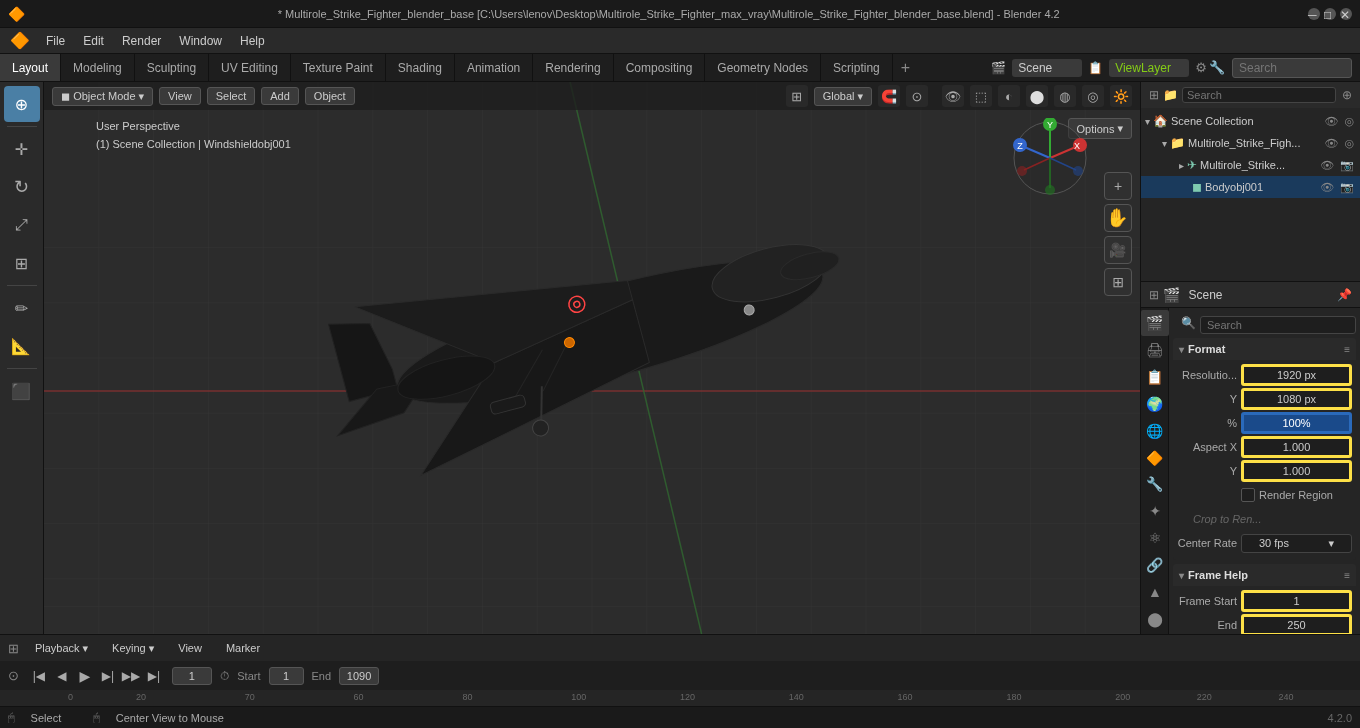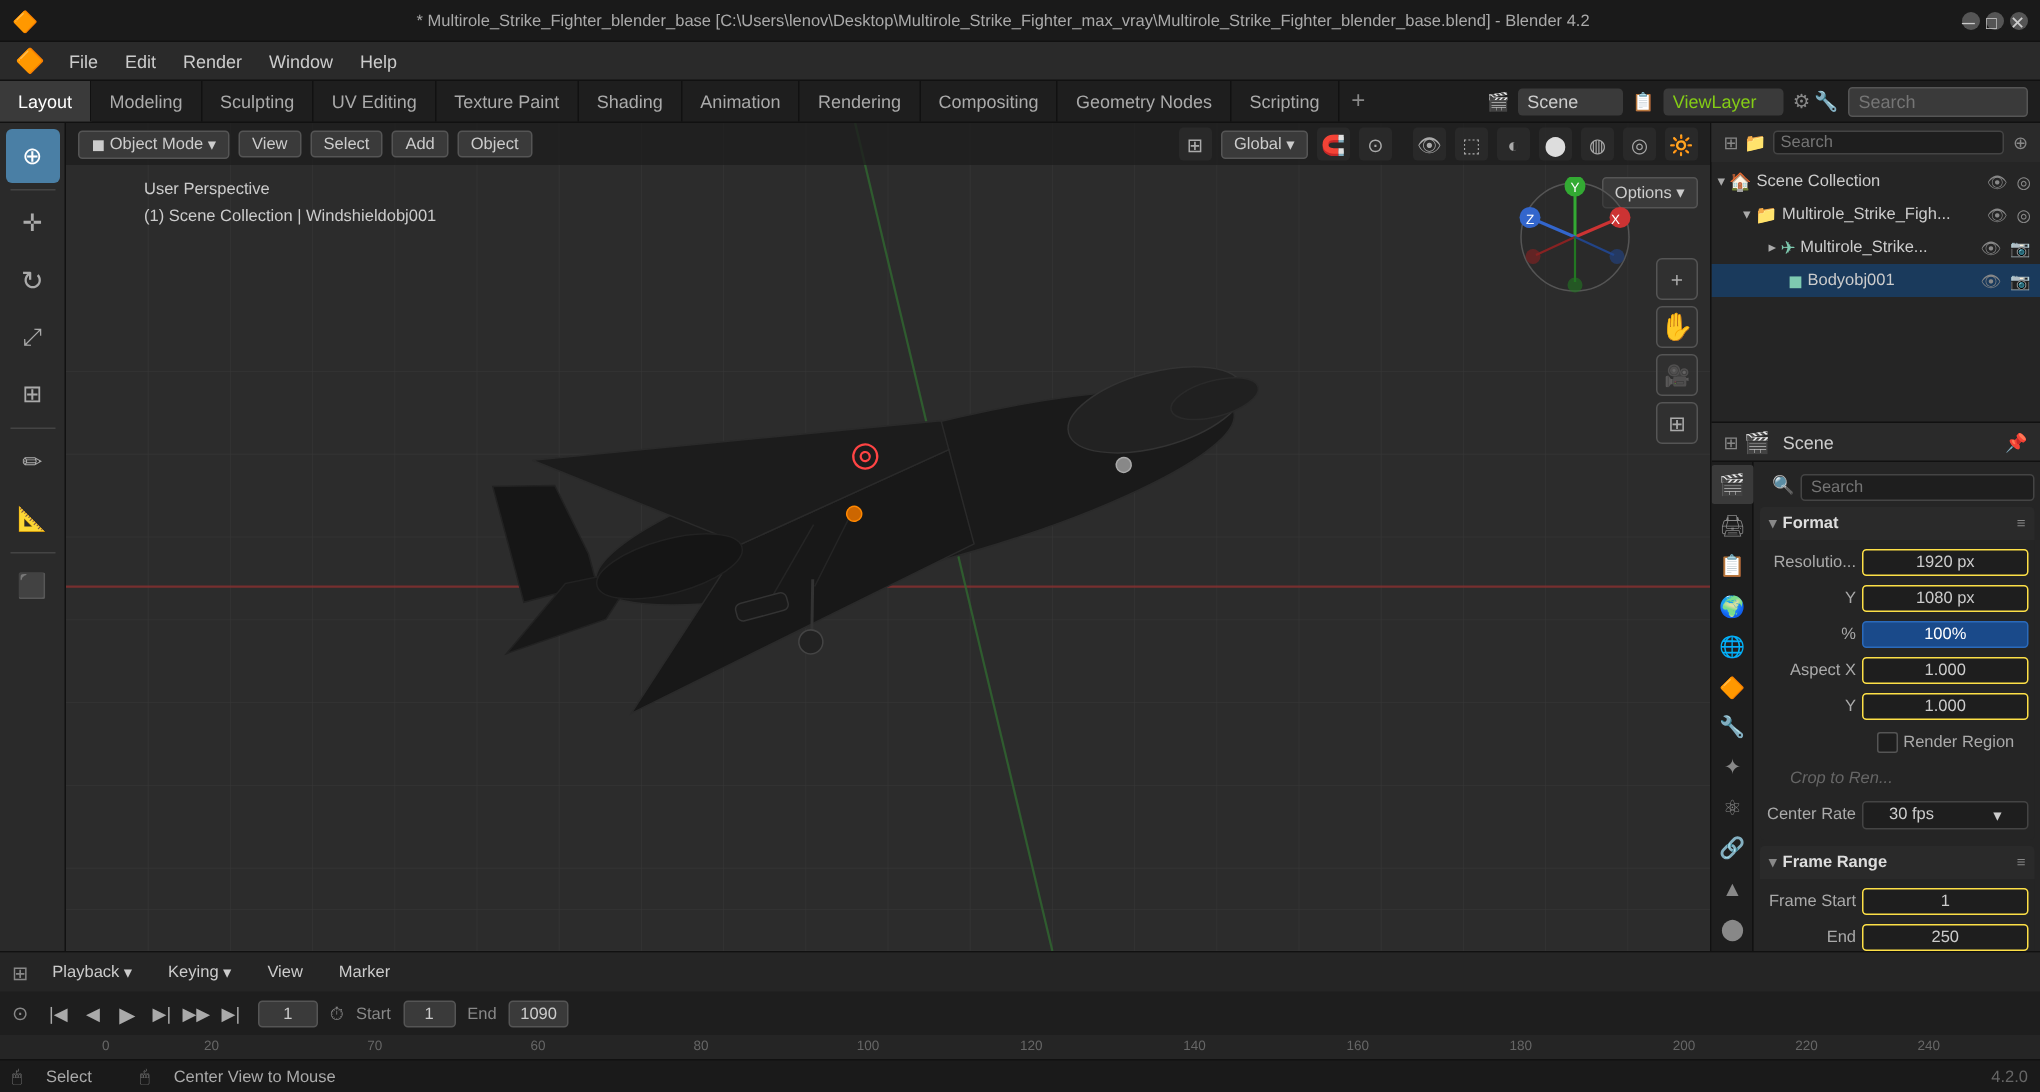--- a/index.html
+++ b/index.html
@@ -506,32 +506,31 @@
       background: #252525;
       padding: 4px;
       border-radius: 0 0 3px 3px;
     }
     .prop-row {
       display: flex;
       align-items: center;
       height: 22px;
       gap: 4px;
       margin-bottom: 2px;
-      justify-content: center;
     }
     .prop-label {
       font-size: 11px;
       color: #aaa;
       min-width: 60px;
       text-align: right;
     }
     .prop-value {
       flex: 1;
       background: #1e1e1e;
-      border: 1px solid #fde047;
+      border: 3px solid #fde047;
       color: #ccc;
       padding: 2px 4px;
       font-size: 11px;
       border-radius: 3px;
       text-align: center;
     }
     .prop-value.highlight {
       background: #1a4a8a;
       border-color: #2a6abb;
       color: #fff;
@@ -943,21 +942,21 @@
                   <span>30 fps</span>
                   <span>▾</span>
                 </div>
               </div>
             </div>
           </div>
 
           <div class="prop-section">
             <div class="prop-section-header">
               <span class="prop-section-arrow">▾</span>
-              <span class="prop-section-title">Frame Range</span>
+              <span class="prop-section-title">Frame Help</span>
               <span class="prop-section-opts">≡</span>
             </div>
             <div class="prop-section-body">
               <div class="prop-row">
                 <span class="prop-label">Frame Start</span>
                 <div class="prop-value">1</div>
               </div>
               <div class="prop-row">
                 <span class="prop-label">End</span>
                 <div class="prop-value">250</div>

